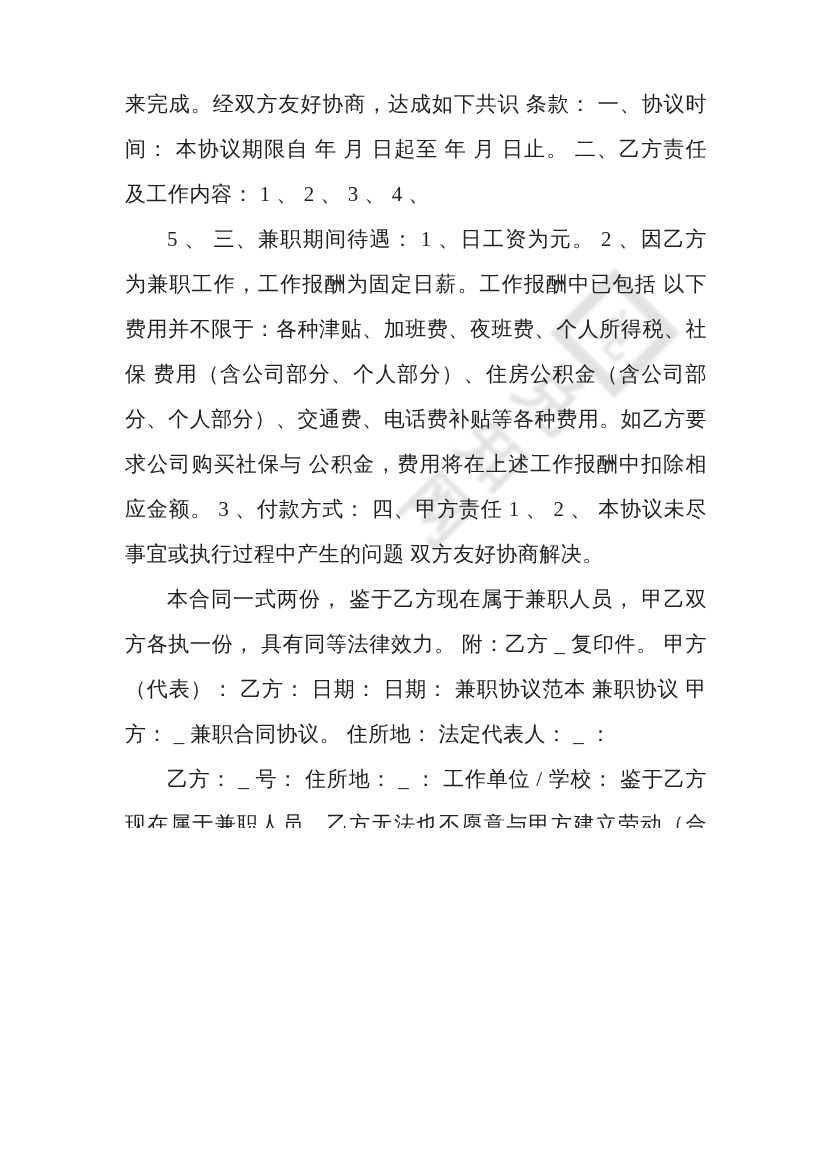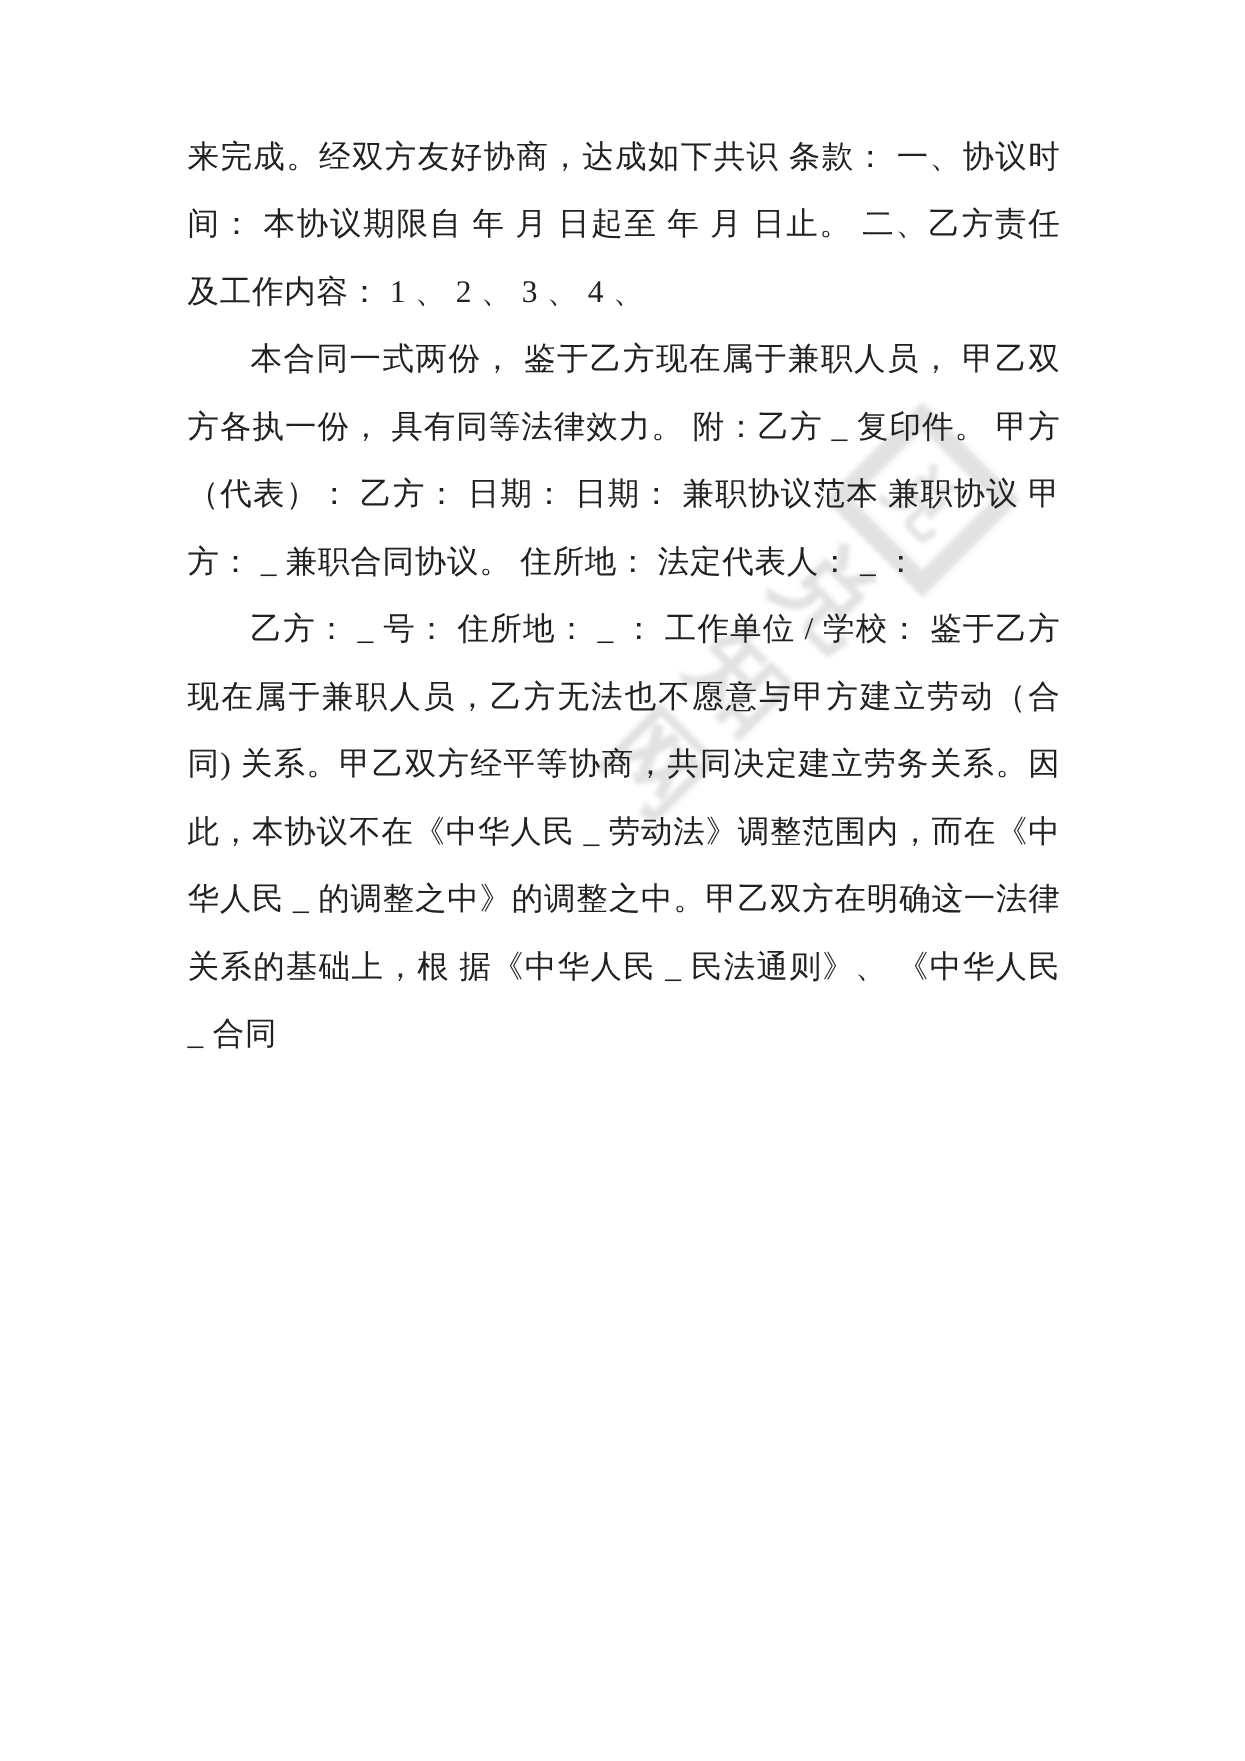--- a/index.html
+++ b/index.html
@@ -102,17 +102,18 @@
 
   <div class="watermark watermark-bottom" aria-hidden="true">
     <span class="wm-diamond">
       
     </span>
 
   </div>
 
   <div class="doc">
     <p>来完成。经双方友好协商，达成如下共识 条款： 一、协议时间： 本协议期限自 年 月 日起至 年 月 日止。 二、乙方责任及工作内容： 1 、 2 、 3 、 4 、</p>
+    <p class="indent">5 、 三、兼职期间待遇： 1 、日工资为元。 2 、因乙方为兼职工作，工作报酬为固定日薪。工作报酬中已包括 以下费用并不限于：各种津贴、加班费、夜班费、个人所得税、社保 费用（含公司部分、个人部分）、住房公积金（含公司部分、个人部分）、交通费、电话费补贴等各种费用。如乙方要求公司购买社保与 公积金，费用将在上述工作报酬中扣除相应金额。 3 、付款方式： 四、甲方责任 1 、 2 、 本协议未尽事宜或执行过程中产生的问题 双方友好协商解决。</p>
     <p class="indent">本合同一式两份， 鉴于乙方现在属于兼职人员， 甲乙双方各执一份， 具有同等法律效力。 附：乙方 _ 复印件。 甲方（代表）： 乙方： 日期： 日期： 兼职协议范本 兼职协议 甲方： _ 兼职合同协议。 住所地： 法定代表人： _ ：</p>
     <p class="indent">乙方： _ 号： 住所地： _ ： 工作单位 / 学校： 鉴于乙方现在属于兼职人员，乙方无法也不愿意与甲方建立劳动（合同) 关系。甲乙双方经平等协商，共同决定建立劳务关系。因此，本协议不在《中华人民 _ 劳动法》调整范围内，而在《中华人民 _ 的调整之中》的调整之中。甲乙双方在明确这一法律关系的基础上，根 据《中华人民 _ 民法通则》、 《中华人民 _ 合同</p>
   </div>
 
 </div>
 
 </body></html>

